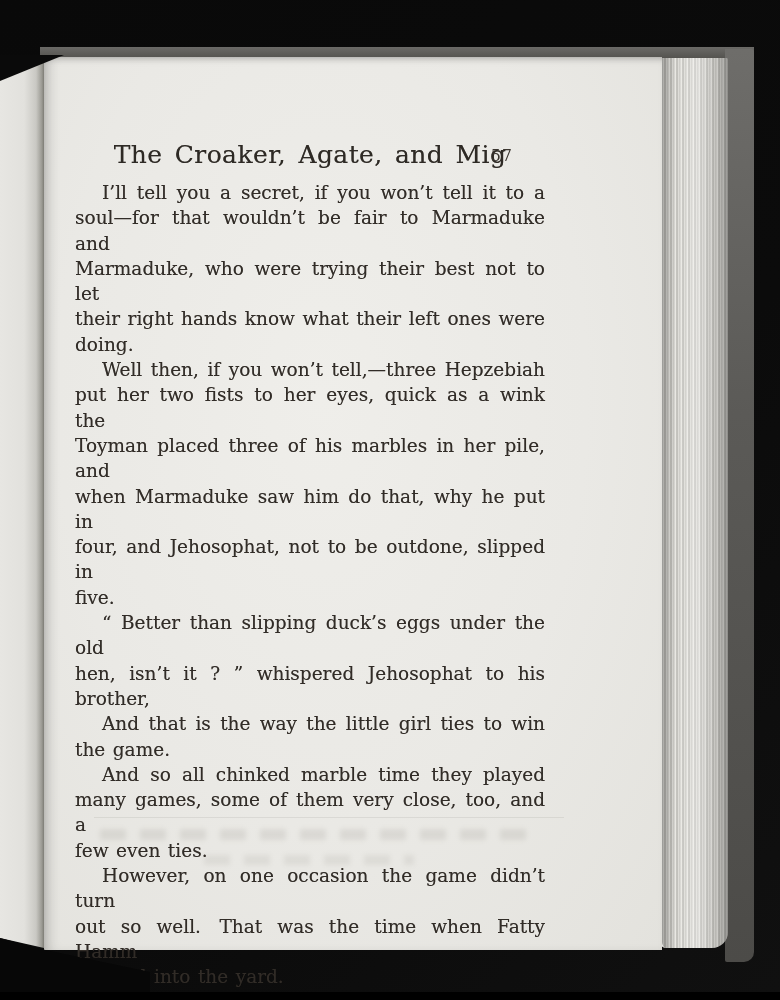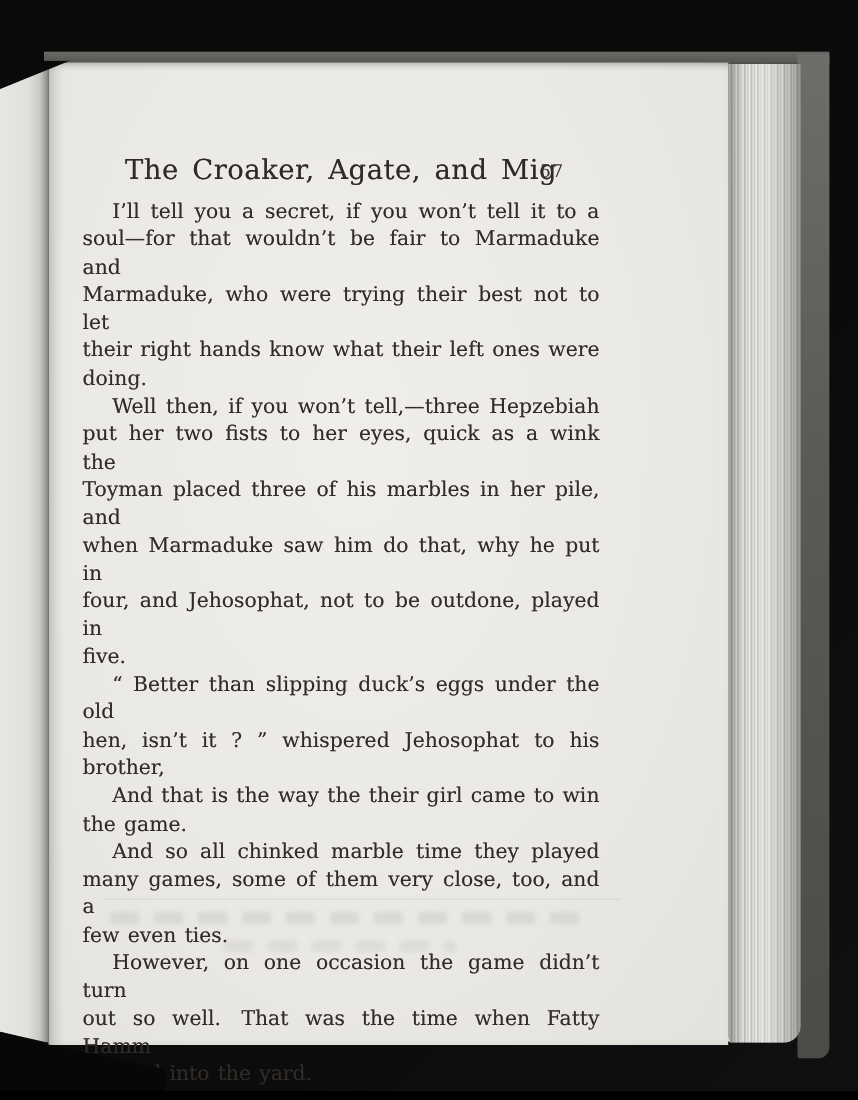--- a/index.html
+++ b/index.html
@@ -86,27 +86,27 @@
       <div class="line indent">I’ll tell you a secret, if you won’t tell it to a</div>
       <div class="line">soul—for that wouldn’t be fair to Marmaduke and</div>
       <div class="line">Marmaduke, who were trying their best not to let</div>
       <div class="line">their right hands know what their left ones were</div>
       <div class="line end">doing.</div>
 
       <div class="line indent">Well then, if you won’t tell,—three Hepzebiah</div>
       <div class="line">put her two fists to her eyes, quick as a wink the</div>
       <div class="line">Toyman placed three of his marbles in her pile, and</div>
       <div class="line">when Marmaduke saw him do that, why he put in</div>
-      <div class="line">four, and Jehosophat, not to be outdone, played in</div>
+      <div class="line">four, and Jehosophat, not to be outdone, slipped in</div>
       <div class="line end">five.</div>
 
       <div class="line indent">“ Better than slipping duck’s eggs under the old</div>
       <div class="line">hen, isn’t it ? ” whispered Jehosophat to his brother,</div>
 
-      <div class="line indent">And that is the way the their girl came to win</div>
+      <div class="line indent">And that is the way the little girl ties to win</div>
       <div class="line end">the game.</div>
 
       <div class="line indent">And so all chinked marble time they played</div>
       <div class="line">many games, some of them very close, too, and a</div>
       <div class="line end">few even ties.</div>
 
       <div class="line indent">However, on one occasion the game didn’t turn</div>
       <div class="line">out so well. That was the time when Fatty Hamm</div>
       <div class="line end">strolled into the yard.</div>
 

